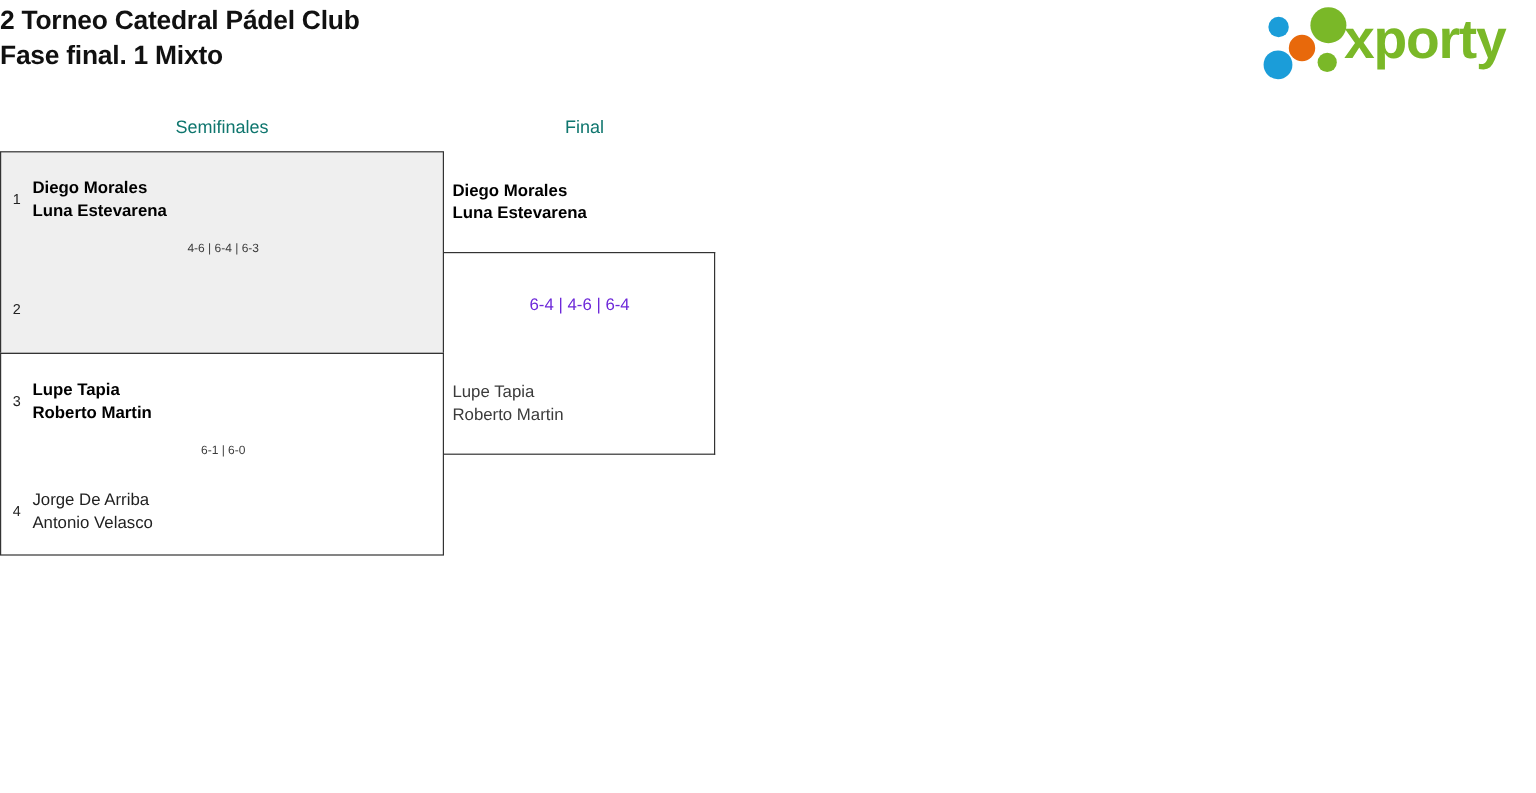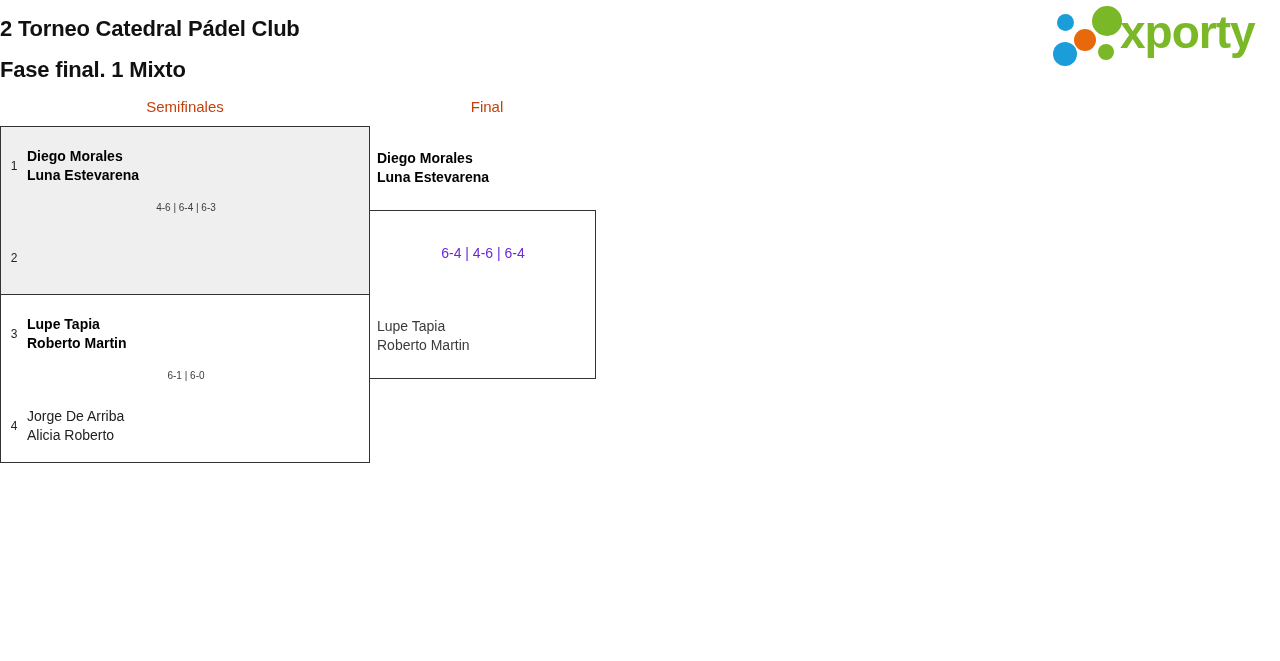--- a/index.html
+++ b/index.html
@@ -28,21 +28,21 @@
     position: absolute;
     left: 0;
     top: 2px;
     font-size: 22px;
     font-weight: 600;
     line-height: 29px;
     letter-spacing: -0.2px;
     color: #111111;
     white-space: nowrap;
   }
-  .title-line { display: block; margin-top: 12px; }
+  .title-line { display: block; }
 
   
   .logo {
     position: absolute;
     left: 1048px;
     top: 3px;
     width: 226px;
     height: 62px;
   }
   .logo-dots {
@@ -67,21 +67,21 @@
     font-weight: 700;
     letter-spacing: -1px;
     color: #7ab828;
   }
 
   
   .round-header {
     position: absolute;
     font-size: 15px;
     font-weight: 400;
-    color: #c2410c;
+    color: #0f766e;
     text-align: center;
     white-space: nowrap;
   }
   .round-header-semis { left: 0;     top: 98px; width: 370px; }
   .round-header-final { left: 374px; top: 98px; width: 226px; }
 
   
   .match-box {
     position: absolute;
     box-sizing: border-box;
@@ -233,21 +233,21 @@
       <span class="player-line">Roberto Martin</span>
     </span>
   </div>
 
   <div class="score">6-1 | 6-0</div>
 
   <div class="entry entry-bottom">
     <span class="seed">4</span>
     <span class="players">
       <span class="player-line">Jorge De Arriba</span>
-      <span class="player-line">Alicia Roberto</span>
+      <span class="player-line">Antonio Velasco</span>
     </span>
   </div>
 
 </div>
 
 <div class="match-box final-box"></div>
 
 <div class="final-winner">
   <span class="player-line">Diego Morales</span>
   <span class="player-line">Luna Estevarena</span>

